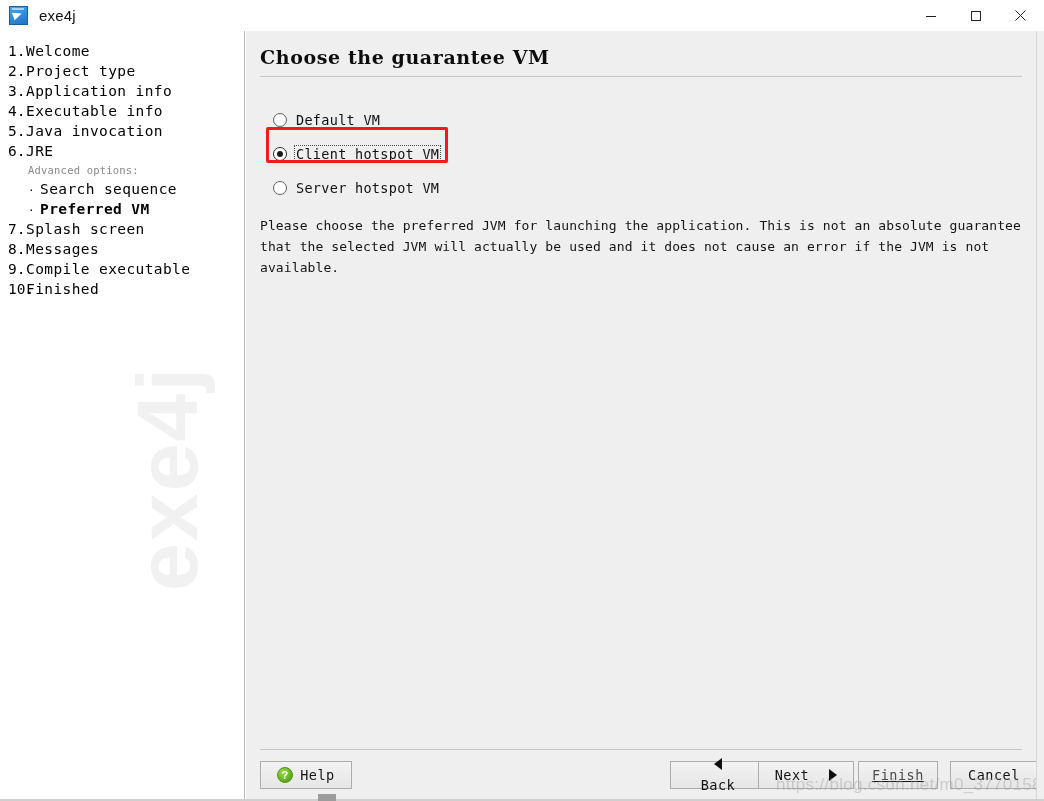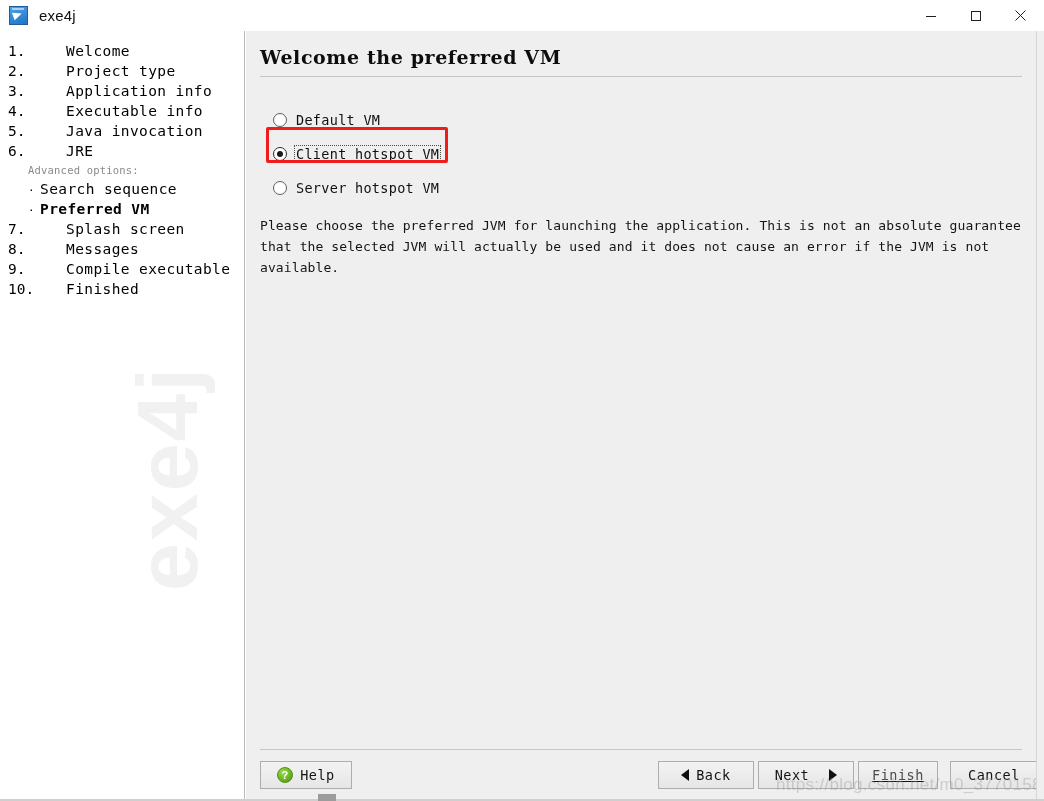--- a/index.html
+++ b/index.html
@@ -96,21 +96,21 @@
     align-items: baseline;
     white-space: nowrap;
   }
   .step .num {
     width: 26px;
     text-align: left;
     padding-left: 8px;
     box-sizing: border-box;
     flex: none;
   }
-  .step .lbl { letter-spacing: .4px; margin-left: 40px; }
+  .step .lbl { letter-spacing: .4px; }
   .adv-head {
     font-size: 10.5px;
     color: #8a8a8a;
     padding-left: 28px;
     line-height: 18px;
     height: 18px;
     letter-spacing: .2px;
   }
   .sub {
     display: flex;
@@ -256,21 +256,21 @@
     box-sizing: border-box;
     display: flex;
     align-items: center;
     justify-content: center;
     font-size: 13.5px;
     color: #131313;
     letter-spacing: .5px;
     gap: 7px;
   }
   #help-btn { left: 14px; width: 92px; }
-  #back-btn { left: 412px; width: 96px; }
+  #back-btn { left: 424px; width: 96px; flex-direction: column; }
   #next-btn { left: 512px; width: 96px; gap: 20px; }
   #finish-btn { left: 612px; width: 80px; text-decoration: underline; }
   #cancel-btn { left: 704px; width: 88px; }
   #finish-btn .lbl { color: #4d4d4d; }
   .help-icon {
     width: 16px; height: 16px;
     border-radius: 50%;
     background: radial-gradient(circle at 35% 30%, #9fd84e 0%, #5aa817 75%);
     border: 1px solid #4e9211;
     color: #ffffff;
@@ -407,21 +407,21 @@
       <span class="lbl">Finished</span>
     </div>
   </div>
 
   <div id="side-watermark">exe4j</div>
 </div>
 
 <div id="content">
   <div id="content-inner">
 
-    <div id="page-title">Welcome the preferred VM</div>
+    <div id="page-title">Choose the guarantee VM</div>
     <div id="title-rule"></div>
     <div id="radio-group">
 
       <div class="radio-row">
         <span class="radio-mark"></span>
         <span class="radio-label">Default VM</span>
       </div>
 
       <div class="radio-row selected">
         <span class="radio-mark"></span>

